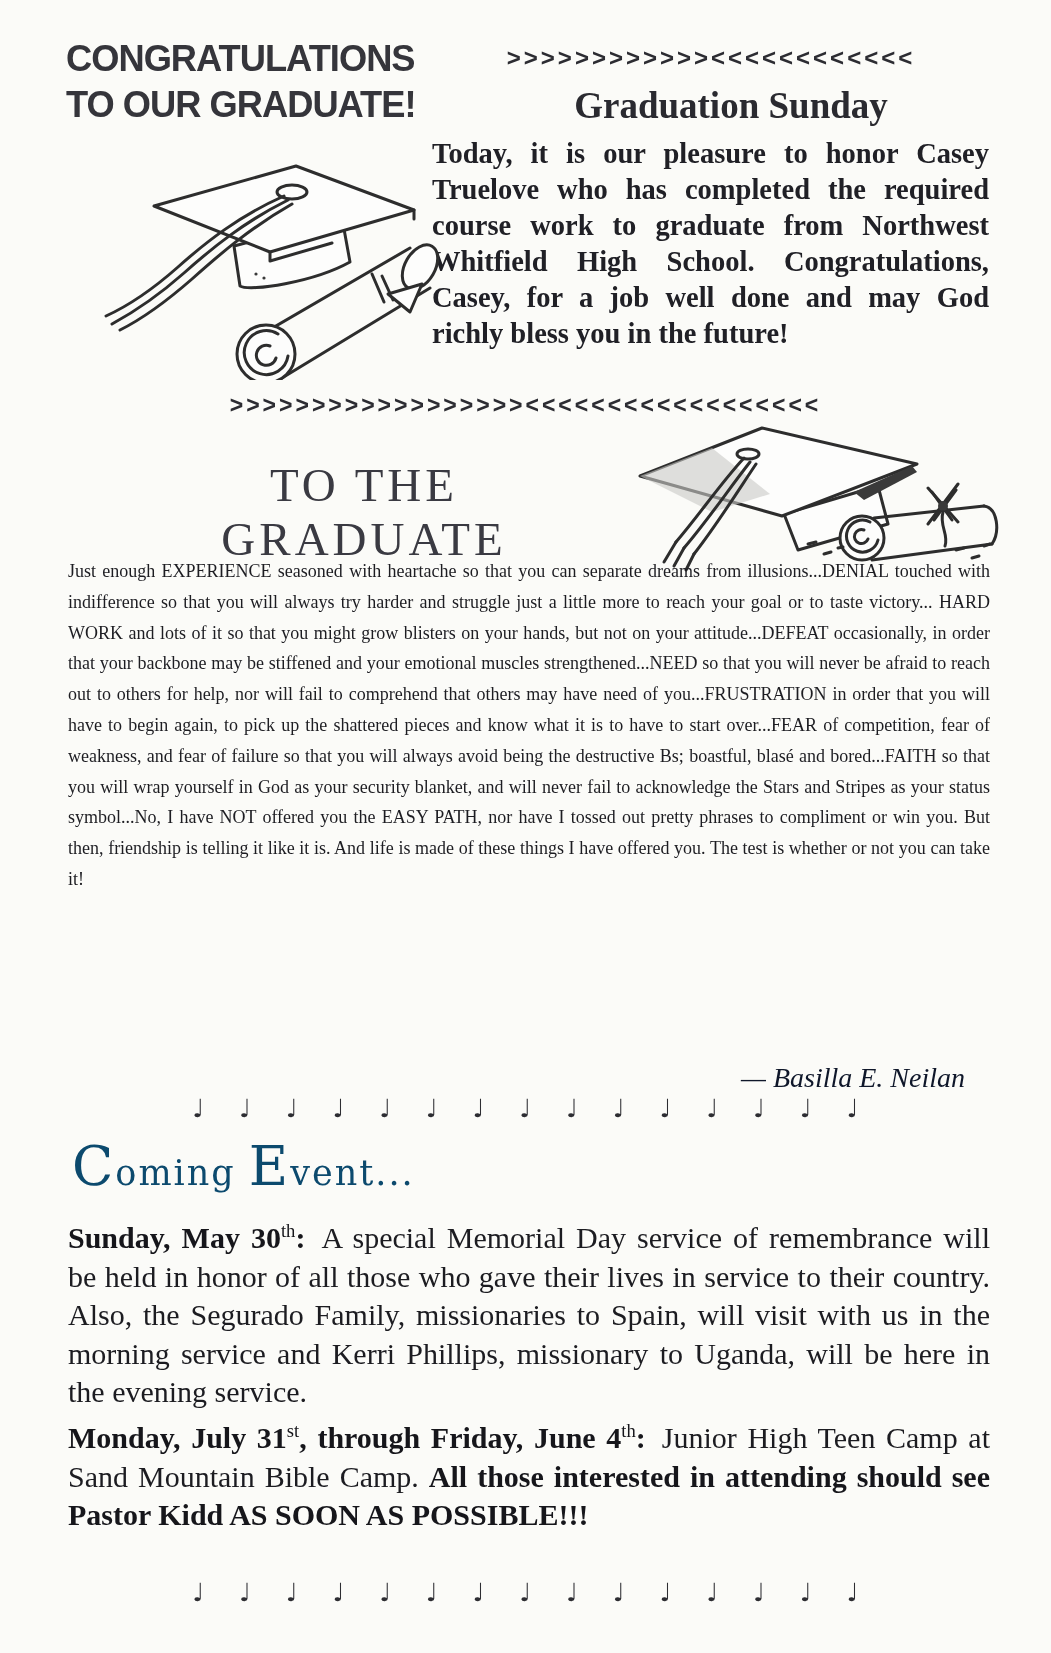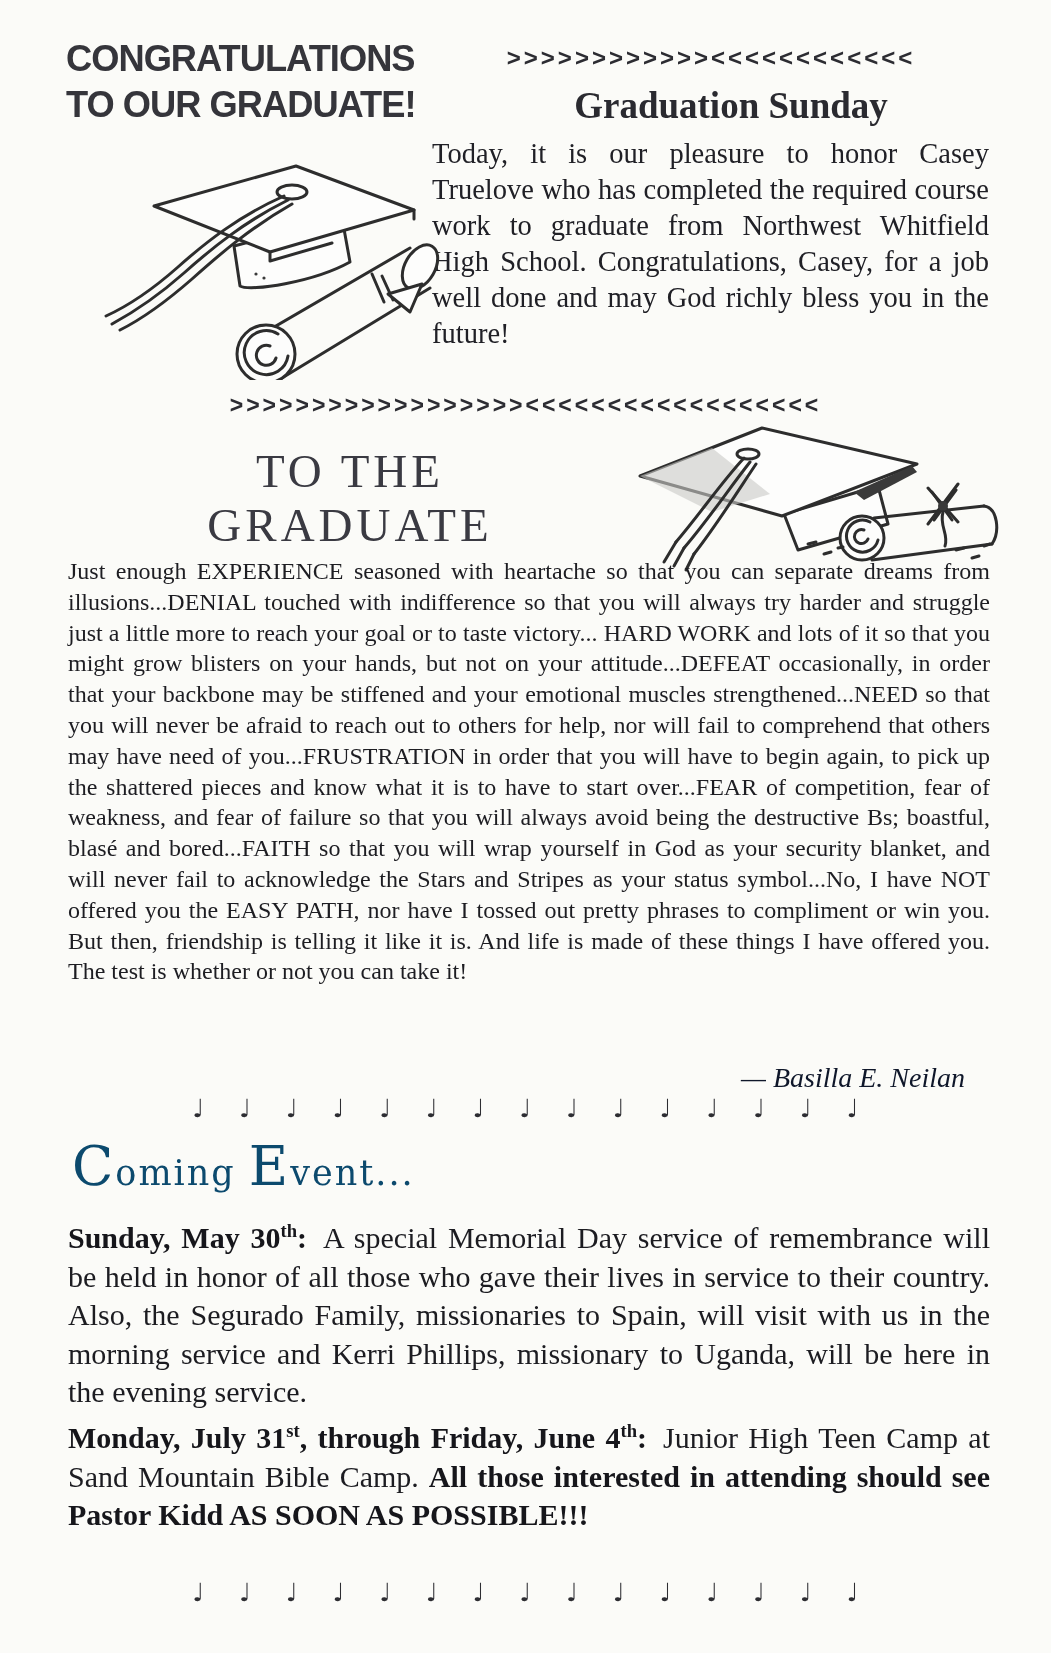--- a/index.html
+++ b/index.html
@@ -29,41 +29,41 @@
   .arrows-top{
     position:absolute;left:432px;top:44px;width:558px;
     text-align:center;font-size:24px;letter-spacing:3px;
   }
   .grad-sunday{
     position:absolute;left:452px;top:84px;width:558px;margin:0;
     text-align:center;font-size:37px;font-weight:bold;color:#2a2a30;
   }
   .intro-para{
     position:absolute;left:432px;top:136px;width:557px;margin:0;
-    font-size:28.5px;line-height:36px;text-align:justify;color:#202026;
+    font-size:28.5px;line-height:36px;text-align:justify;color:#202026;font-weight:bold;
   }
   .cap1{position:absolute;left:84px;top:148px;}
   .arrows-mid{
     position:absolute;left:0;top:392px;width:1051px;
     text-align:center;font-size:23px;letter-spacing:3px;
   }
   
   .to-grad{
-    position:absolute;left:110px;top:444px;width:480px;margin:0;
+    position:absolute;left:110px;top:444px;width:480px;margin:14px;
     text-align:center;font-size:47px;font-weight:normal;
     letter-spacing:4px;color:#3a3a42;
   }
   .cap2{position:absolute;left:612px;top:416px;}
   .wish-intro{
     position:absolute;left:68px;top:521px;width:620px;margin:0;
     font-size:27.5px;color:#1d1d22;
   }
   .wish-body{
     position:absolute;left:68px;top:556px;width:922px;margin:0;
-    font-size:24px;line-height:30.8px;text-align:justify;color:#1d1d22;
+    font-size:18px;line-height:30.8px;text-align:justify;color:#1d1d22;
   }
   .attribution{
     position:absolute;right:86px;top:1062px;margin:0;
     font-style:italic;font-size:28px;color:#0f172a;
   }
   .notes{
     position:absolute;left:0;width:1051px;text-align:center;
     font-family:"DejaVu Sans", sans-serif;
     font-size:25px;color:#2d2d32;word-spacing:27px;
   }
@@ -76,21 +76,21 @@
     font-size:35px;letter-spacing:2px;color:#0c4a6e;
   }
   .coming-heading .big{font-size:54px;line-height:1;}
   .event{
     position:absolute;left:68px;width:922px;margin:0;
     font-size:30px;line-height:38.5px;text-align:justify;color:#1c1c21;
   }
   .event1{top:1212px;}
   .event2{top:1412px;}
   .etitle{font-weight:bold;color:#16161b;margin-right:16px;}
-  .sup{vertical-align:super;font-size:0.62em;font-weight:bold;}
+  .sup{vertical-align:super;font-size:0.62em;font-weight:normal;}
   .bold-note{font-weight:bold;color:#16161b;}
   
   .ill{stroke:#2d2d2d;fill:none;stroke-width:3;stroke-linecap:round;stroke-linejoin:round;}
   .ill-fill{fill:#fdfdfc;stroke:#2d2d2d;stroke-width:3;stroke-linejoin:round;}
   .ill-shade{fill:#c9c9c7;stroke:none;opacity:.6;}
   .ill-dark{fill:#3a3a3a;stroke:none;}
 </style>
 </head>
 <body>
 

